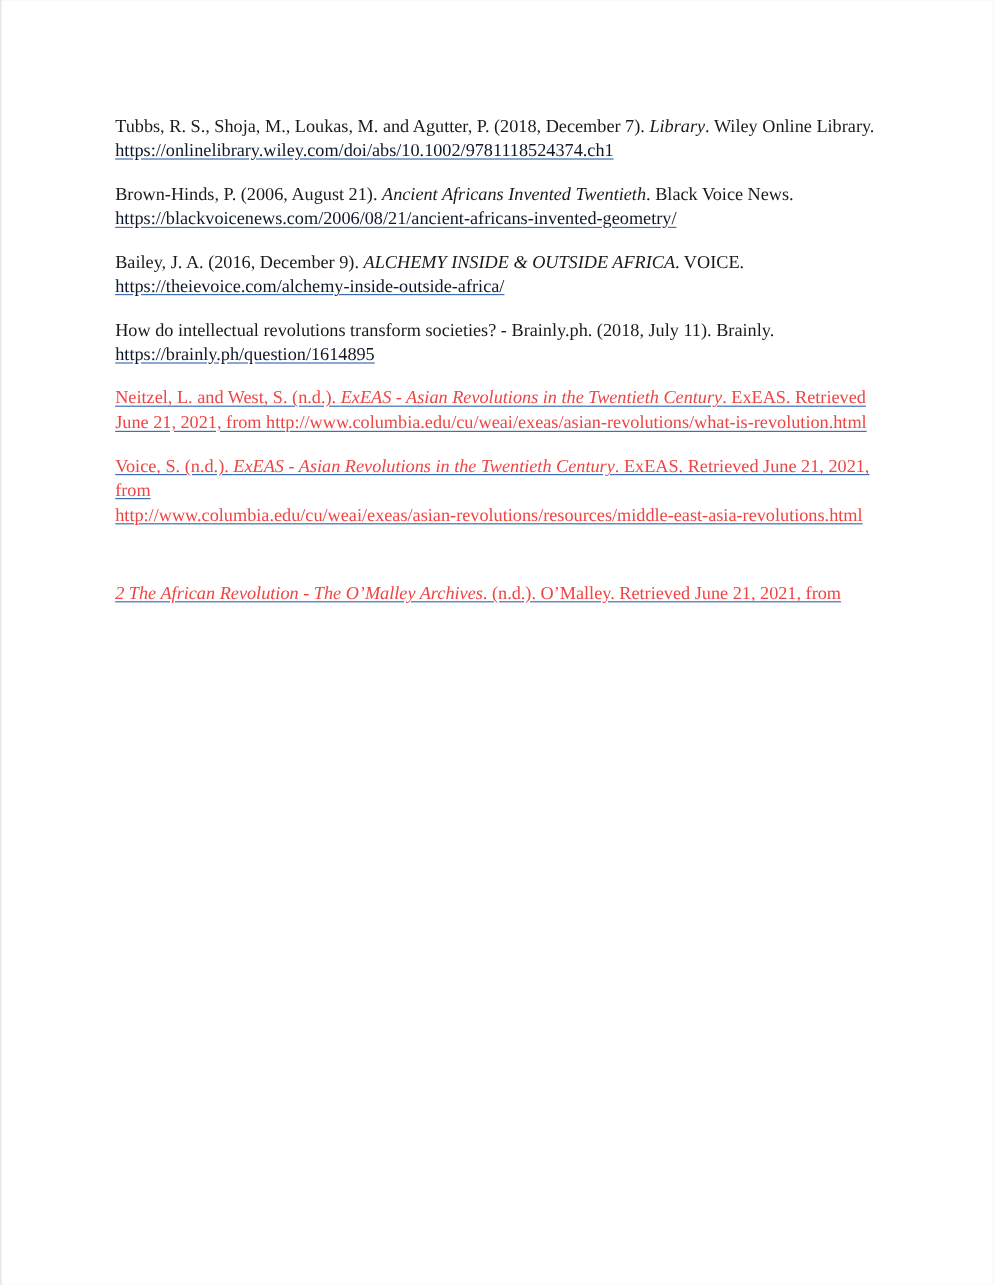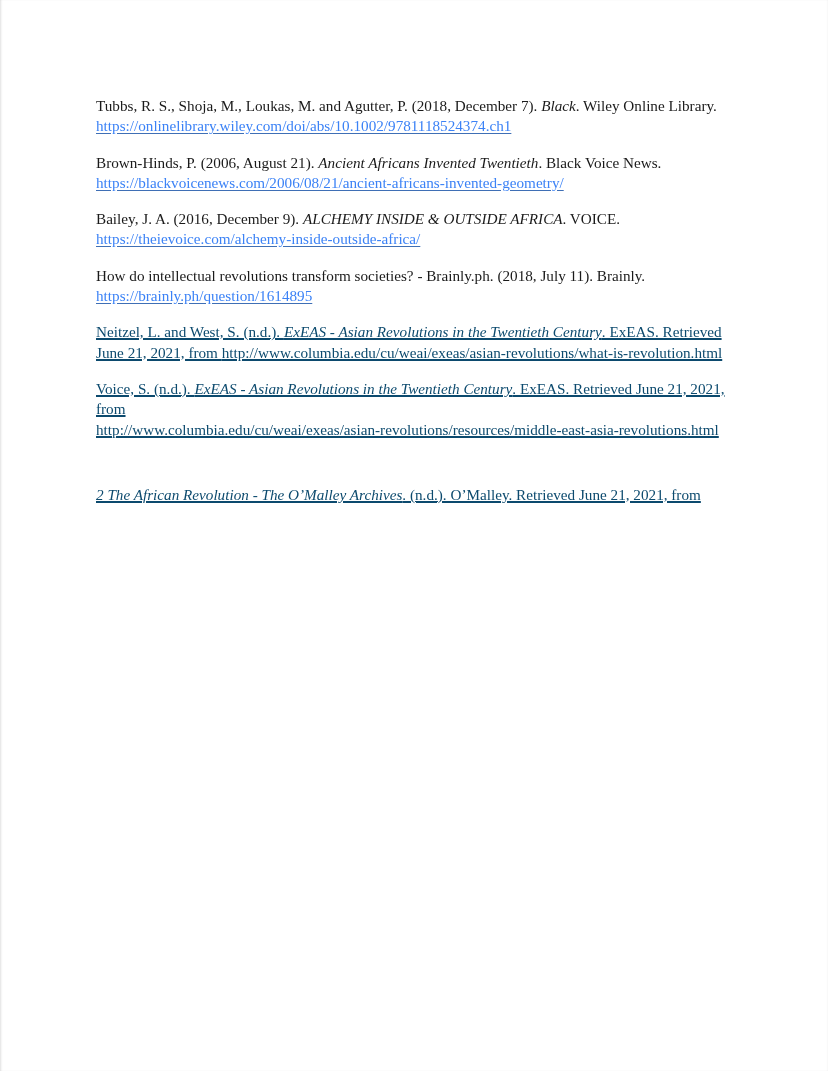--- a/index.html
+++ b/index.html
@@ -38,41 +38,40 @@
     margin: 0 0 16px 0;
     text-align: left;
     word-break: normal;
     overflow-wrap: break-word;
   }
   .ref:last-child { margin-bottom: 0; margin-top: 45px; }
 
   .it { font-style: italic; }
 
   a.link {
-    color: #3b82f6;
+    color: #0f172a;
     text-decoration: underline;
     text-decoration-color: #3f6fb5;
     text-underline-offset: 1.5px;
   }
 
   
   .ref.all-link,
   .ref.all-link a.link {
-    color: #0c4a6e;
-    text-decoration: underline;
+    color: #ef4444;
   }
 </style>
 </head>
 <body>
 
 <div class="page">
   <div class="content">
 
     <p class="ref">
-      <span>Tubbs, R. S., Shoja, M., Loukas, M. and Agutter, P. (2018, December 7). </span><span class="it">Black</span><span>. Wiley Online Library. </span><a class="link" href="#">https://onlinelibrary.wiley.com/doi/abs/10.1002/9781118524374.ch1</a>
+      <span>Tubbs, R. S., Shoja, M., Loukas, M. and Agutter, P. (2018, December 7). </span><span class="it">Library</span><span>. Wiley Online Library. </span><a class="link" href="#">https://onlinelibrary.wiley.com/doi/abs/10.1002/9781118524374.ch1</a>
     </p>
 
     <p class="ref">
       <span>Brown-Hinds, P. (2006, August 21). </span><span class="it">Ancient Africans Invented Twentieth</span><span>. Black Voice News. </span><a class="link" href="#">https://blackvoicenews.com/2006/08/21/ancient-africans-invented-geometry/</a>
     </p>
 
     <p class="ref">
       <span>Bailey, J. A. (2016, December 9). </span><span class="it">ALCHEMY INSIDE &amp; OUTSIDE AFRICA</span><span>. VOICE. </span><a class="link" href="#">https://theievoice.com/alchemy-inside-outside-africa/</a>
     </p>
 

